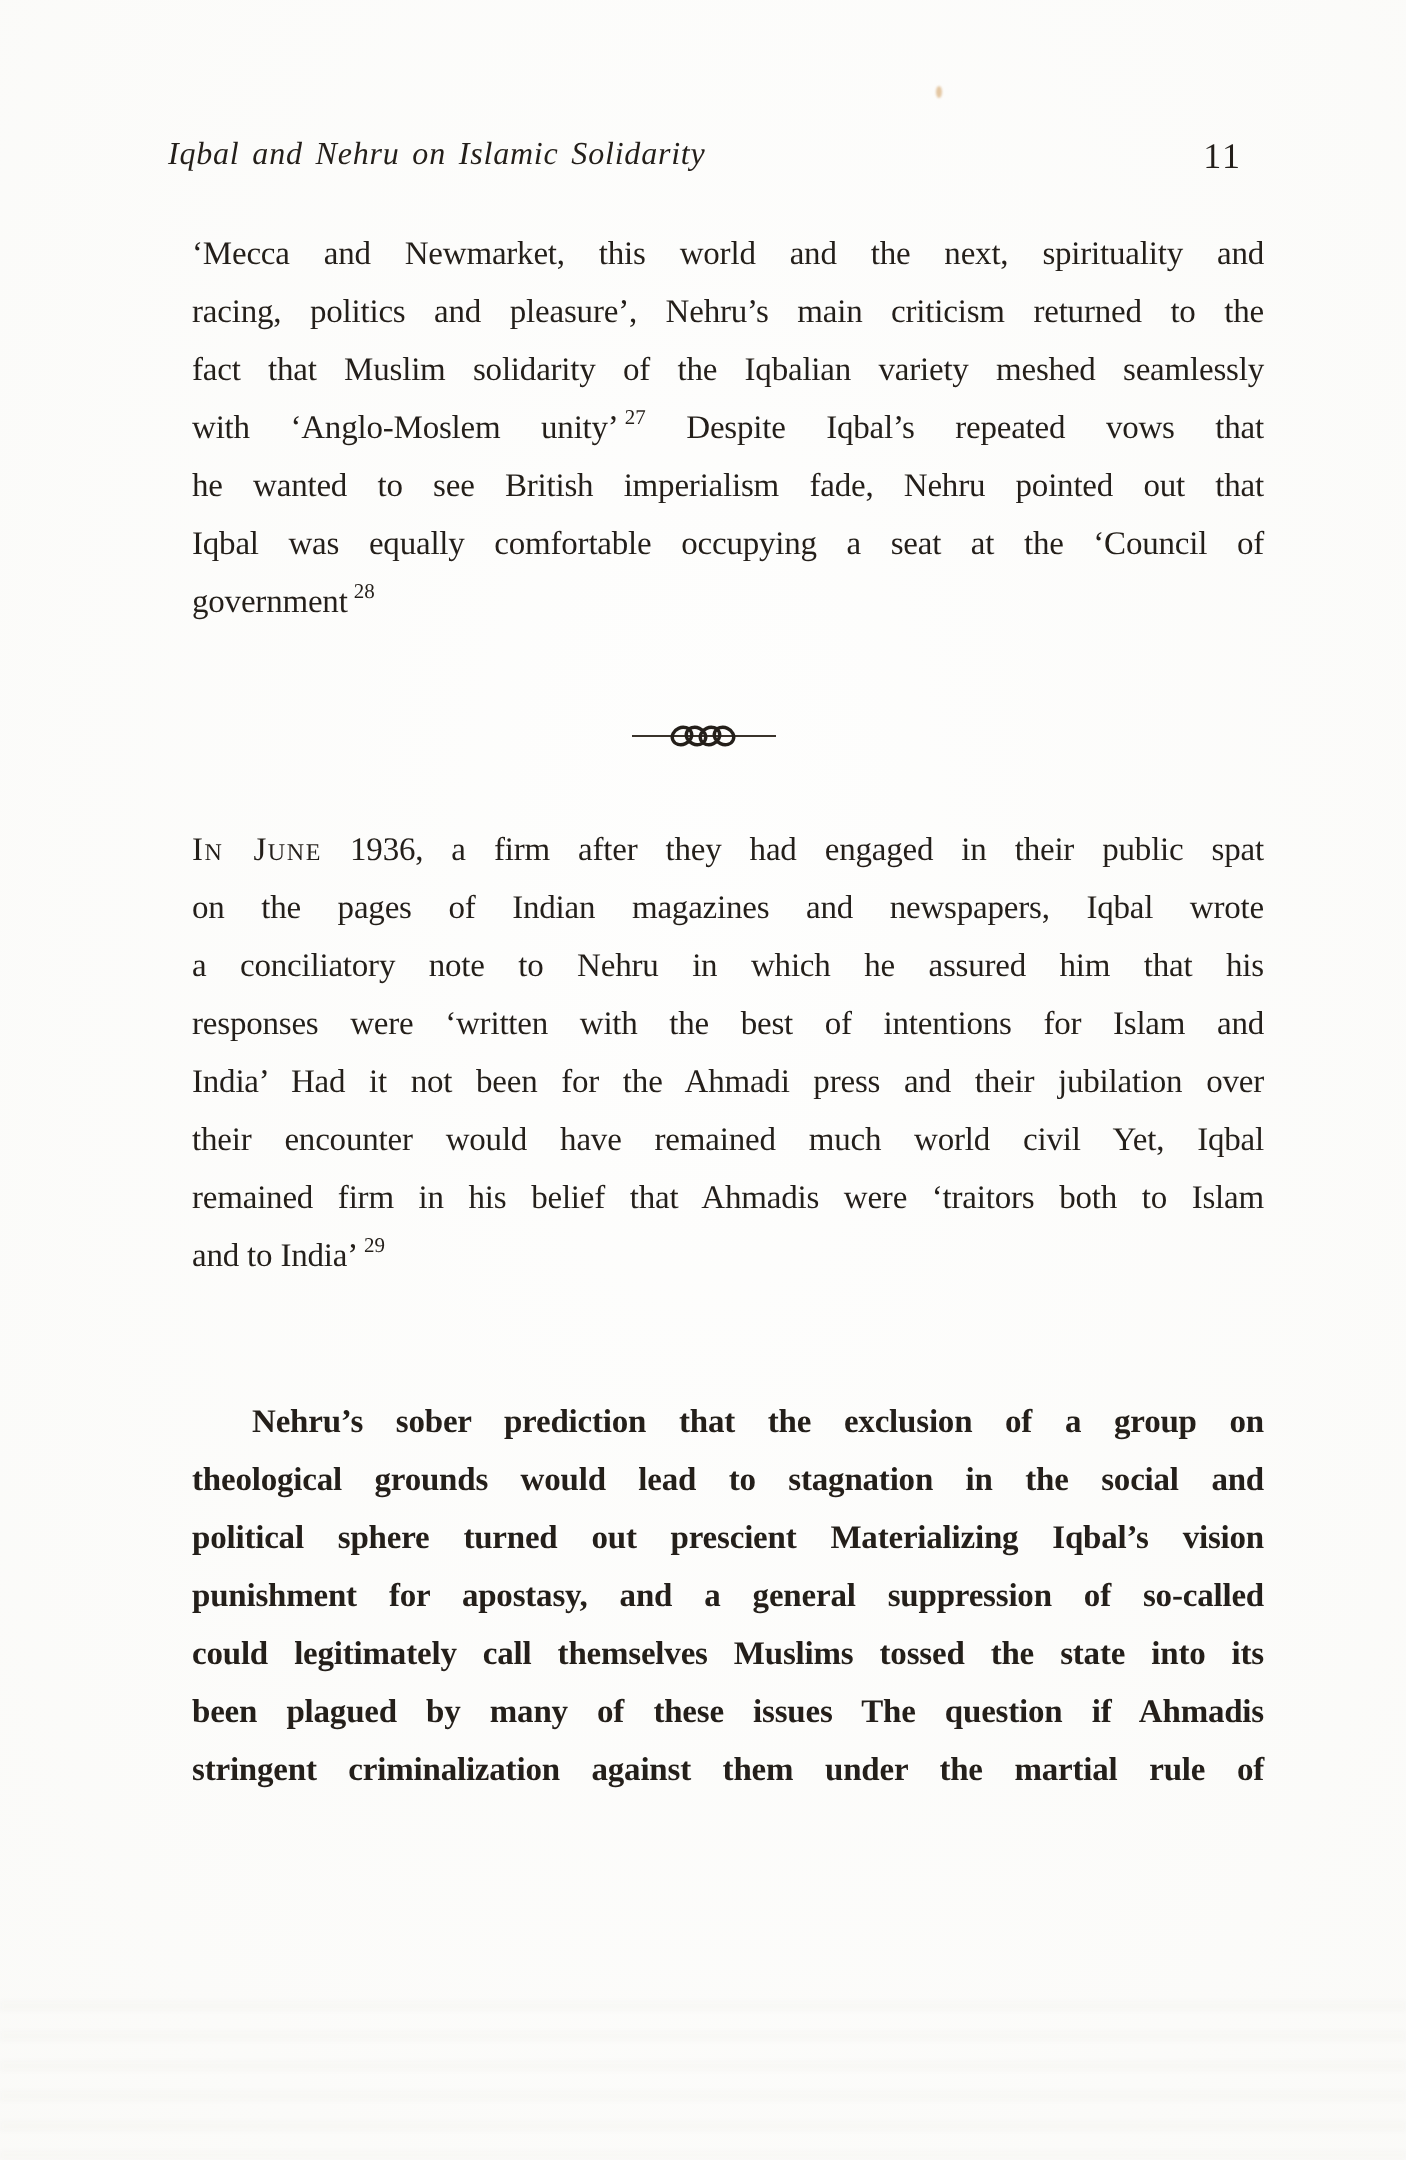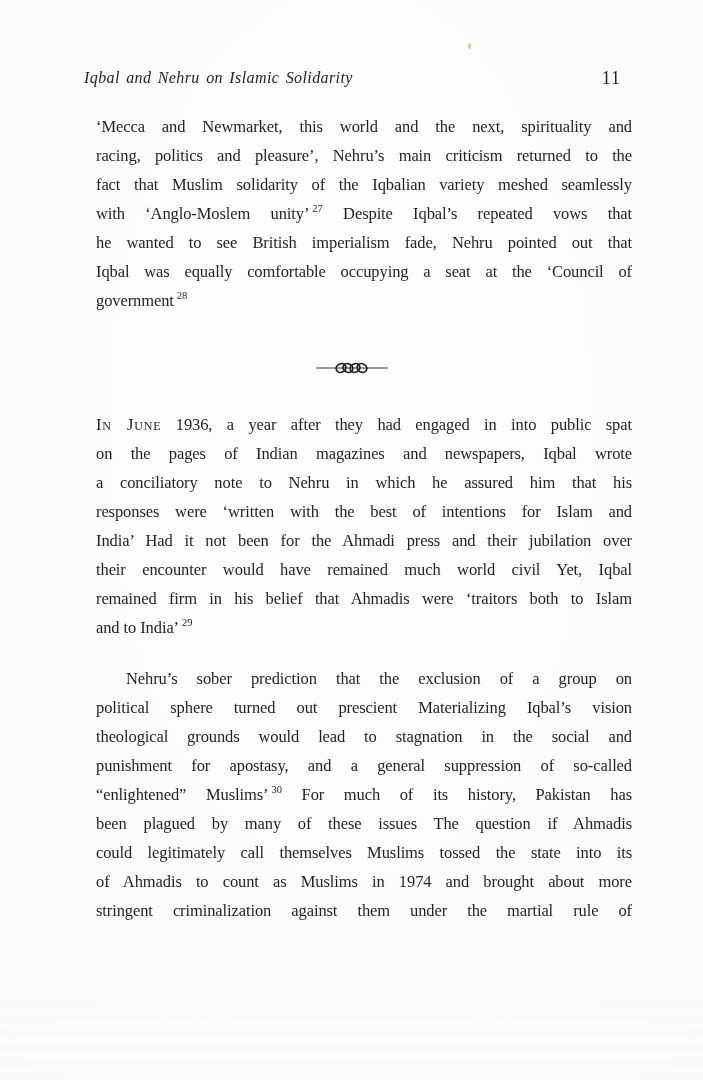--- a/index.html
+++ b/index.html
@@ -41,21 +41,21 @@
   .para{
     position:absolute;left:84px;width:536px;
     font-size:16.5px;
     line-height:29px;
     letter-spacing:-0.1px;
     color:#241f1a;
     margin-left:12px;
   }
   .para-0{top:112px;}
   .para-1{top:410px;}
-  .para-2{top:664px;}
+  .para-2{top:696px;font-weight:bold;}
   .line{
     text-align:justify;
     text-align-last:justify;
     white-space:nowrap;
     height:29px;
   }
   .line.short{
     text-align-last:left;
   }
   .indent-first .line:first-child{
@@ -108,38 +108,36 @@
       <div class="para para-0">
         <div class="line"><span>‘Mecca and Newmarket, this world and the next, spirituality and</span></div>
         <div class="line"><span>racing, politics and pleasure’, Nehru’s main criticism returned to the</span></div>
         <div class="line"><span>fact that Muslim solidarity of the Iqbalian variety meshed seamlessly</span></div>
         <div class="line"><span>with ‘Anglo-Moslem unity’</span><sup class="fn">27</sup><span> Despite Iqbal’s repeated vows that</span></div>
         <div class="line"><span>he wanted to see British imperialism fade, Nehru pointed out that</span></div>
         <div class="line"><span>Iqbal was equally comfortable occupying a seat at the ‘Council of</span></div>
         <div class="line short"><span>government</span><sup class="fn">28</sup></div>
       </div>
       <div class="para para-1">
-        <div class="line"><span class="sc">In June</span><span> 1936, a year after they had engaged in into public spat</span></div>
+        <div class="line"><span class="sc">In June</span><span> 1936, a firm after they had engaged in their public spat</span></div>
         <div class="line"><span>on the pages of Indian magazines and newspapers, Iqbal wrote</span></div>
         <div class="line"><span>a conciliatory note to Nehru in which he assured him that his</span></div>
         <div class="line"><span>responses were ‘written with the best of intentions for Islam and</span></div>
         <div class="line"><span>India’ Had it not been for the Ahmadi press and their jubilation over</span></div>
         <div class="line"><span>their encounter would have remained much world civil Yet, Iqbal</span></div>
         <div class="line"><span>remained firm in his belief that Ahmadis were ‘traitors both to Islam</span></div>
         <div class="line short"><span>and to India’</span><sup class="fn">29</sup></div>
       </div>
       <div class="para para-2 indent-first">
         <div class="line"><span>Nehru’s sober prediction that the exclusion of a group on</span></div>
+        <div class="line"><span>theological grounds would lead to stagnation in the social and</span></div>
         <div class="line"><span>political sphere turned out prescient Materializing Iqbal’s vision</span></div>
-        <div class="line"><span>theological grounds would lead to stagnation in the social and</span></div>
         <div class="line"><span>punishment for apostasy, and a general suppression of so-called</span></div>
-        <div class="line"><span>“enlightened” Muslims’</span><sup class="fn">30</sup><span> For much of its history, Pakistan has</span></div>
+        <div class="line"><span>could legitimately call themselves Muslims tossed the state into its</span></div>
         <div class="line"><span>been plagued by many of these issues The question if Ahmadis</span></div>
-        <div class="line"><span>could legitimately call themselves Muslims tossed the state into its</span></div>
-        <div class="line"><span>of Ahmadis to count as Muslims in 1974 and brought about more</span></div>
         <div class="line"><span>stringent criminalization against them under the martial rule of</span></div>
       </div>
     </div>
 
   <div class="divider">
     <svg width="72" height="16" viewBox="0 0 72 16">
       <line x1="0" y1="8" x2="72" y2="8" stroke="#3a332b" stroke-width="1"></line>
       <g fill="none" stroke="#241f1a" stroke-width="1.7">
         <ellipse cx="25" cy="8" rx="5" ry="4.2" transform="rotate(-24 25 8)"></ellipse>
         <ellipse cx="32" cy="8" rx="5" ry="4.2" transform="rotate(24 32 8)"></ellipse>

